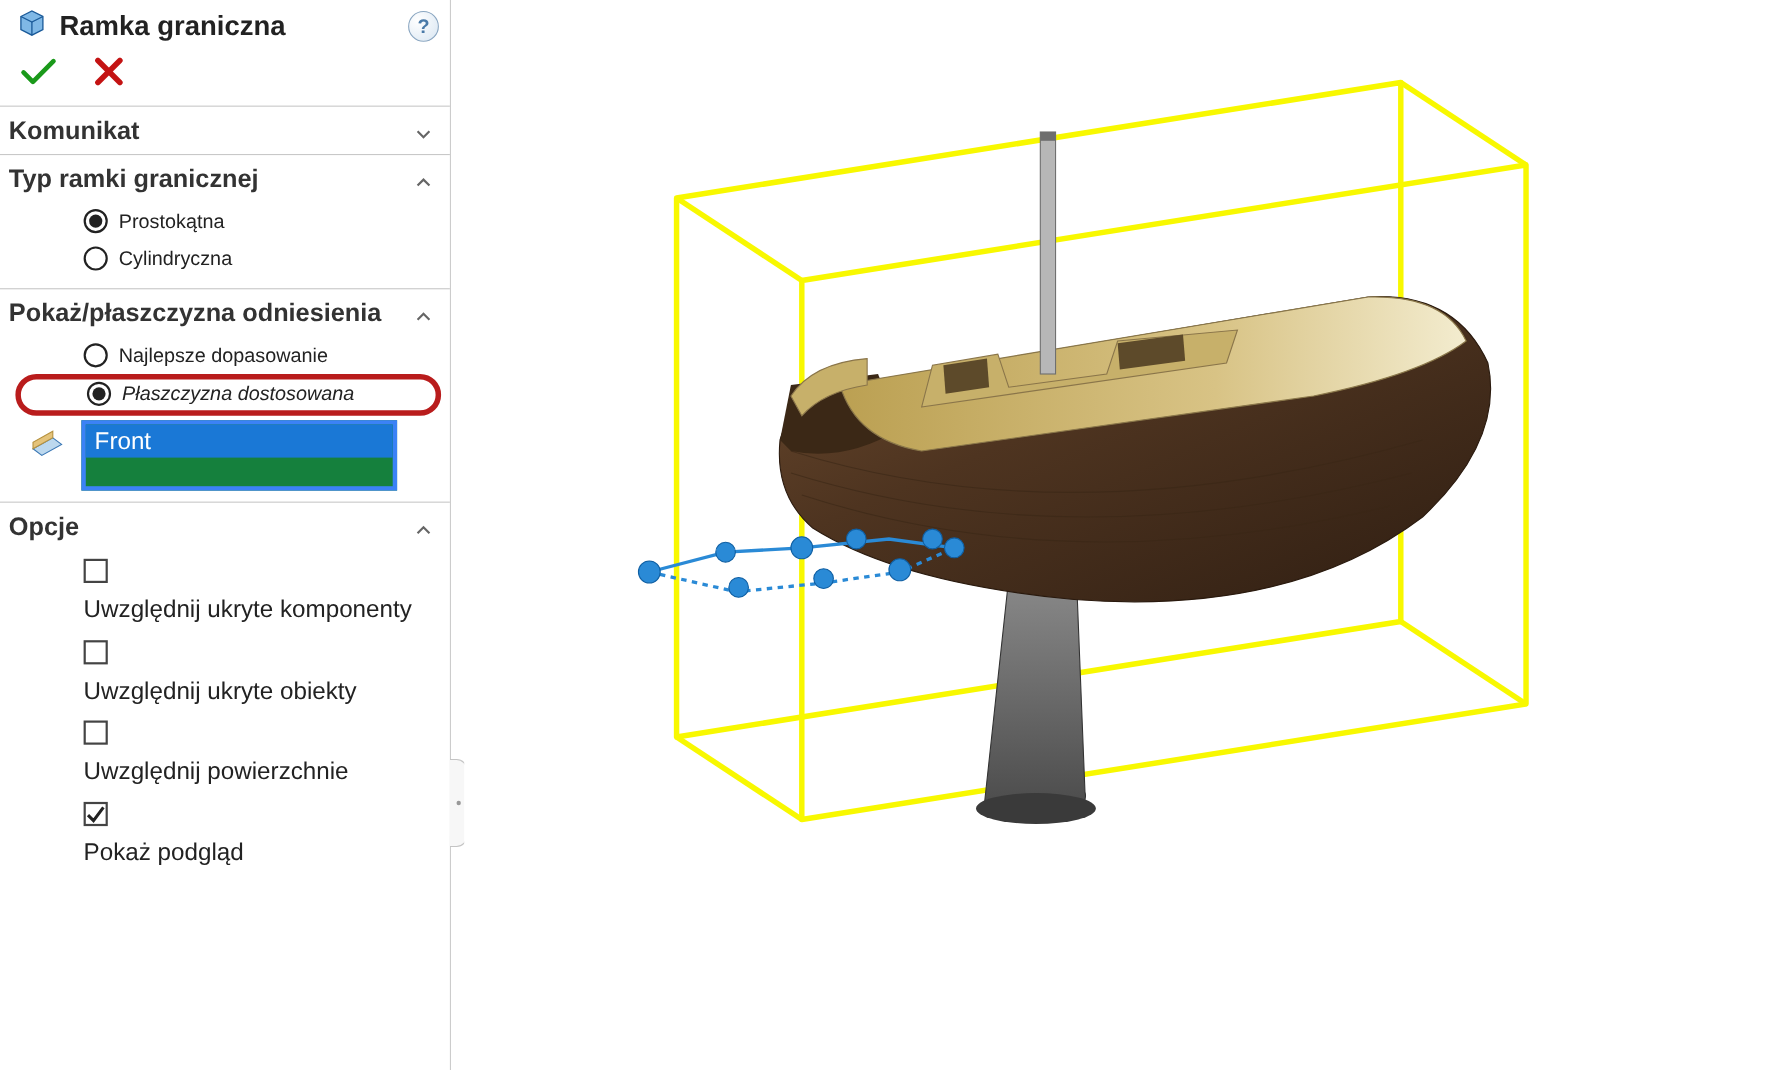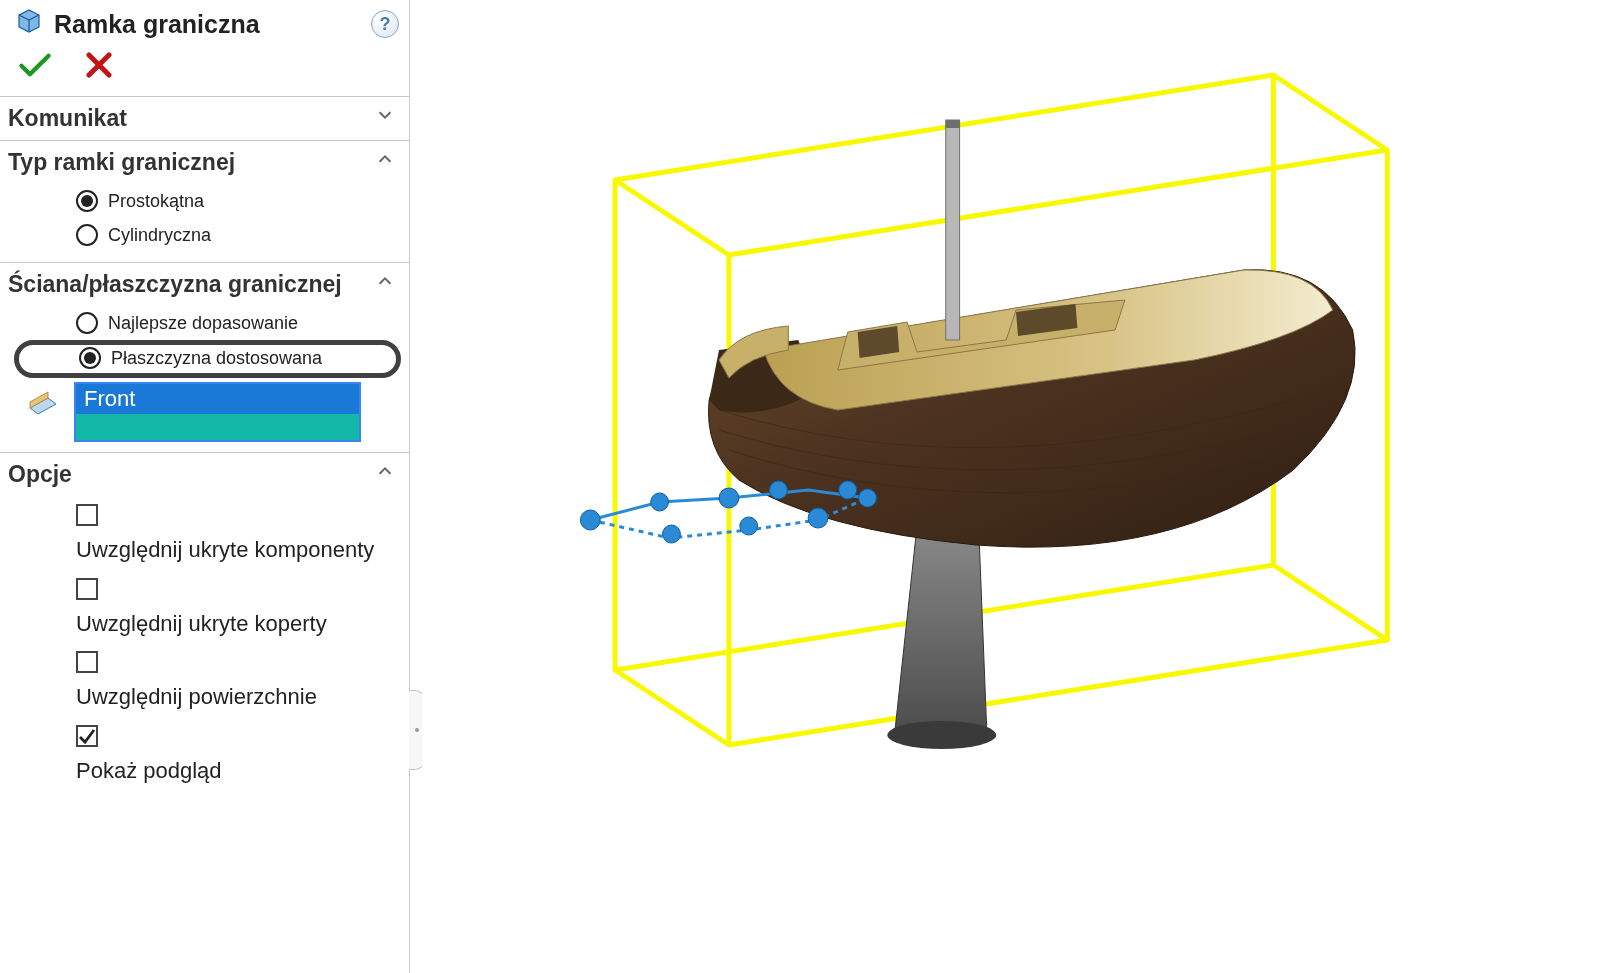--- a/index.html
+++ b/index.html
@@ -55,21 +55,21 @@
   }
   .check-icon svg { width: 34px; height: 30px; }
   .x-icon svg { width: 26px; height: 26px; }
   .confirm-row > div { cursor: pointer; }
 
   .section {
     border-top: 1px solid #c8c8c8;
   }
   .section-header {
     display: flex;
-    align-items: flex-start;
+    align-items: flex-end;
     justify-content: space-between;
     padding: 8px 14px 8px 8px;
     cursor: pointer;
   }
   .section-header .label {
     font-weight: 700;
     font-size: 23px;
     color: #333;
   }
   .chevron {
@@ -98,44 +98,45 @@
   }
   .radio.checked::after {
     content: "";
     width: 12px; height: 12px;
     background: #222;
     border-radius: 50%;
   }
   .radio-label { font-size: 18px; color: #222; }
 
   .highlight-oval {
-    border: 5px solid #404040;
+    border: 5px solid #b91c1c;
     border-radius: 26px;
     padding: 2px 10px 4px 60px;
     margin-left: 6px;
     display: flex;
     align-items: flex-end;
     gap: 10px;
+    font-style: italic;
   }
 
   .plane-row {
     display: flex;
     align-items: flex-start;
     gap: 14px;
     padding: 4px 0 0 18px;
   }
   .plane-icon {
     width: 34px; height: 34px;
     margin-top: 4px;
   }
   .plane-listbox {
     flex: 1;
-    border: 2px solid #3b82f6;
+    border: 4px solid #3b82f6;
     margin-right: 40px;
-    background: #14b8a6;
+    background: #15803d;
   }
   .plane-listbox .selected {
     background: #1a78d6;
     color: #fff;
     padding: 2px 8px;
     font-size: 22px;
   }
   .plane-listbox .spacer {
     height: 26px;
   }
@@ -244,21 +245,21 @@
         </div>
         <div class="radio-row">
           <span class="radio"></span>
           <span class="radio-label">Cylindryczna</span>
         </div>
       </div>
     </div>
 
     <div class="section">
       <div class="section-header">
-        <span class="label">Ściana/płaszczyzna granicznej</span>
+        <span class="label">Pokaż/płaszczyzna odniesienia</span>
         <span class="chevron">
           <svg viewBox="0 0 20 20">
               <polyline points="4,13 10,7 16,13"></polyline>
             </svg>
         </span>
       </div>
       <div class="section-body">
         <div class="radio-row">
           <span class="radio"></span>
           <span class="radio-label">Najlepsze dopasowanie</span>
@@ -291,21 +292,21 @@
             </svg>
         </span>
       </div>
       <div class="section-body">
         <div class="check-row">
           <span class="checkbox"></span>
           <span class="check-label">Uwzględnij ukryte komponenty</span>
         </div>
         <div class="check-row">
           <span class="checkbox"></span>
-          <span class="check-label">Uwzględnij ukryte koperty</span>
+          <span class="check-label">Uwzględnij ukryte obiekty</span>
         </div>
         <div class="check-row">
           <span class="checkbox"></span>
           <span class="check-label">Uwzględnij powierzchnie</span>
         </div>
         <div class="check-row">
           <span class="checkbox checked">
             <svg viewBox="0 0 18 18">
                 <polyline points="2,10 7,15 16,3"></polyline>
               </svg>

